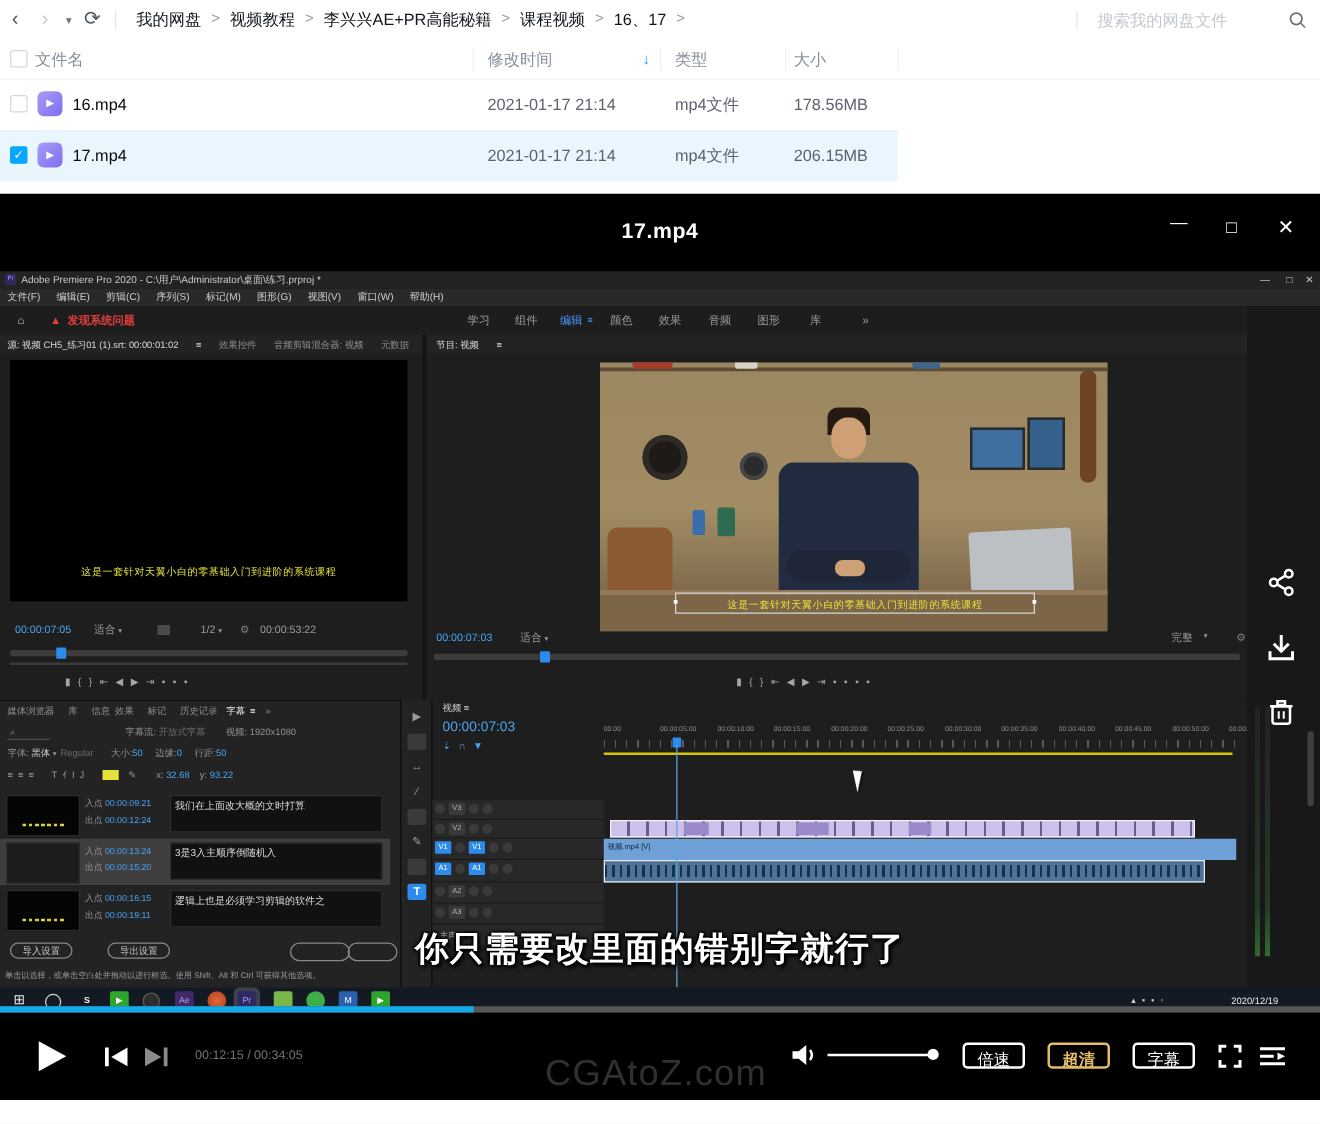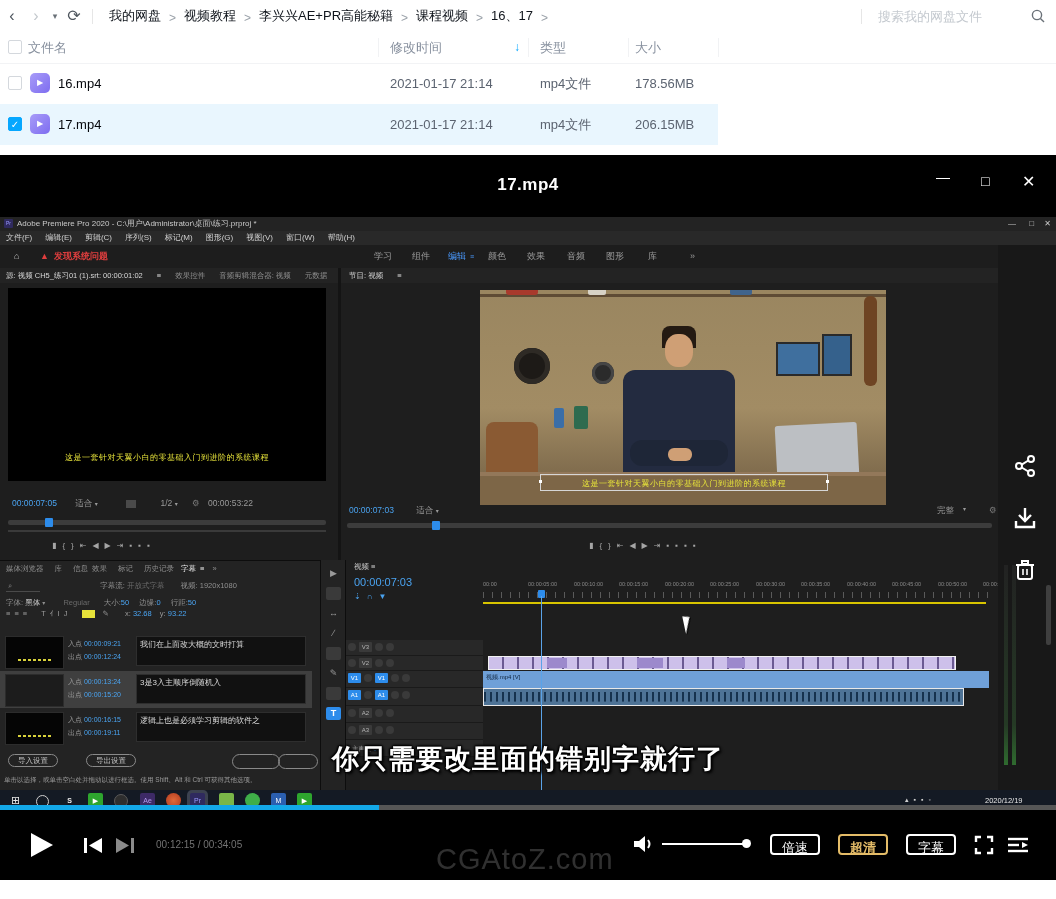--- a/index.html
+++ b/index.html
@@ -4,21 +4,21 @@
 <style>
   html,body{margin:0;padding:0;background:#fff;font-family:"Liberation Sans","DejaVu Sans",sans-serif;}
   .page{position:relative;width:1056px;height:899px;background:#fff;overflow:hidden;}
   .abs{position:absolute;}
   
   .topbar{position:absolute;top:0;left:0;width:1056px;height:32px;background:#fff;display:flex;align-items:center;}
   .navic{width:24px;text-align:center;font-size:16px;color:#4e565e;cursor:pointer;line-height:30px;}
   .navic.fwd{color:#c3c8cd;}
   .navic.caret{width:14px;font-size:9px;color:#6a7178;}
   .vdiv{width:1px;height:15px;background:#e6e6e6;margin:0 10px 0 6px;}
-  .crumbs{display:flex;align-items:flex-end;font-size:13px;color:#10151c;}
+  .crumbs{display:flex;align-items:flex-start;font-size:13px;color:#10151c;}
   .crumb{margin:0 6px;cursor:pointer;white-space:nowrap;}
   .csep{color:#9aa1a9;font-size:12px;margin:0 2px;}
   .searchbox{position:absolute;right:10px;top:0;height:32px;display:flex;align-items:center;}
   .sdiv{width:1px;height:15px;background:#e6e6e6;margin-right:14px;}
   .searchbox input{border:none;outline:none;font-size:13px;width:150px;color:#333;background:transparent;}
   .searchbox input::placeholder{color:#c4c9cf;}
   
   .thead{position:absolute;top:32px;left:0;width:1056px;height:31px;font-size:13px;color:#87909e;border-bottom:1px solid #f2f3f5;}
   .cell{position:absolute;top:0;line-height:31px;white-space:nowrap;}
   .coldiv{position:absolute;top:6px;width:1px;height:19px;background:#f1f2f4;}
@@ -274,26 +274,26 @@
         <div style="position:absolute;left:6px;top:20px;color:#8f8f8f">
           <span style="border-bottom:1px solid #4a4a4a;padding:0 28px 1px 2px">⌕</span>
           <span style="margin-left:58px">字幕流:</span>
           <span style="color:#6a6a6a">开放式字幕</span>
           <span style="margin-left:14px">视频: 1920x1080</span>
         </div>
         <div style="position:absolute;left:6px;top:37px;color:#8f8f8f">
           <span>字体:</span>
           <span style="color:#d0d0d0">黑体</span>
           <span style="font-size:6px">▾</span>
-          <span style="color:#6a6a6a;margin-left:16px">Regular</span>
+          <span style="color:#6a6a6a;margin-left:1px">Regular</span>
           <span style="margin-left:12px">大小:</span><span class="tc-blue">50</span>
           <span style="margin-left:8px">边缘:</span><span class="tc-blue">0</span>
           <span style="margin-left:8px">行距:</span><span class="tc-blue">50</span>
         </div>
-        <div style="position:absolute;left:6px;top:48px;color:#9a9a9a">
+        <div style="position:absolute;left:6px;top:54px;color:#9a9a9a">
           <span style="letter-spacing:4px">≡≡≡</span>
           <span style="margin-left:8px;letter-spacing:4px">TｲIJ</span>
           <span style="display:inline-block;width:13px;height:8px;background:#e6e23a;margin-left:8px;vertical-align:middle"></span>
           <span style="margin-left:6px">✎</span>
           <span style="margin-left:14px">x:</span>
           <span class="tc-blue">32.68</span>
           <span style="margin-left:6px">y:</span>
           <span class="tc-blue">93.22</span>
         </div>
 

